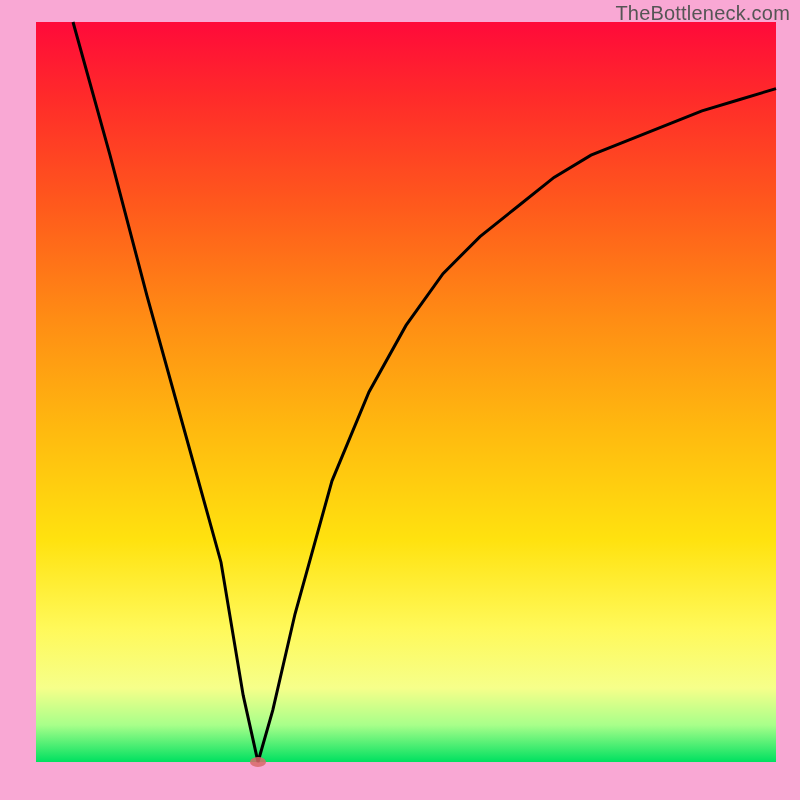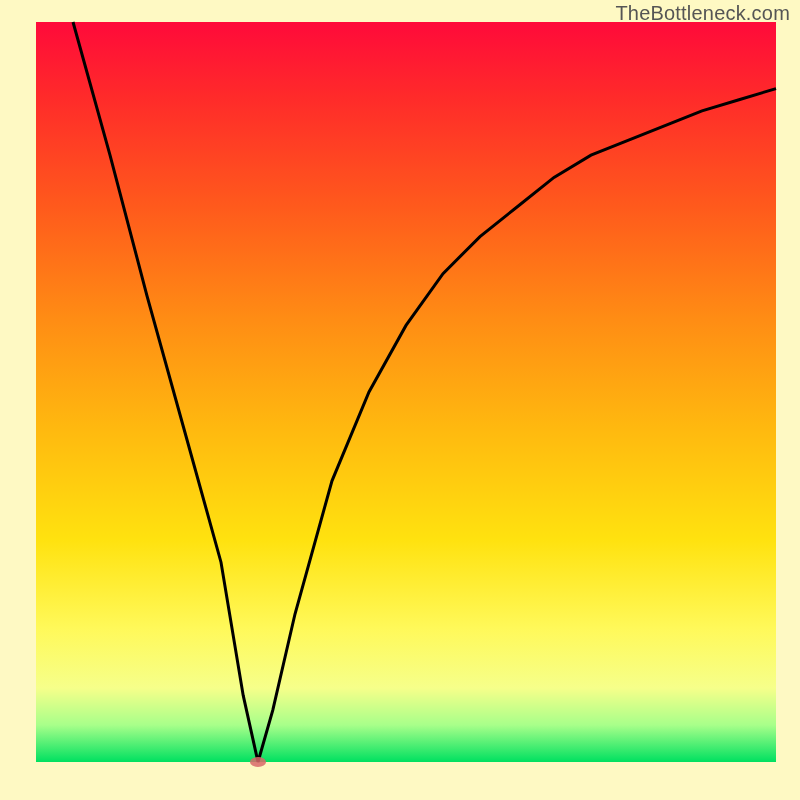--- a/index.html
+++ b/index.html
@@ -10,21 +10,21 @@
     background: #000;
     font-family: Arial, Helvetica, sans-serif;
     overflow: hidden;
   }
   .frame {
     position: absolute;
     left: 0;
     top: 0;
     width: 800px;
     height: 800px;
-    background: #fef9c3;
+    background: #f9a8d4;
   }
   .plot {
     position: absolute;
     left: 36px;
     top: 22px;
     width: 740px;
     height: 740px;
     background: linear-gradient(
       to bottom,
       #ff0a3a 0%,

